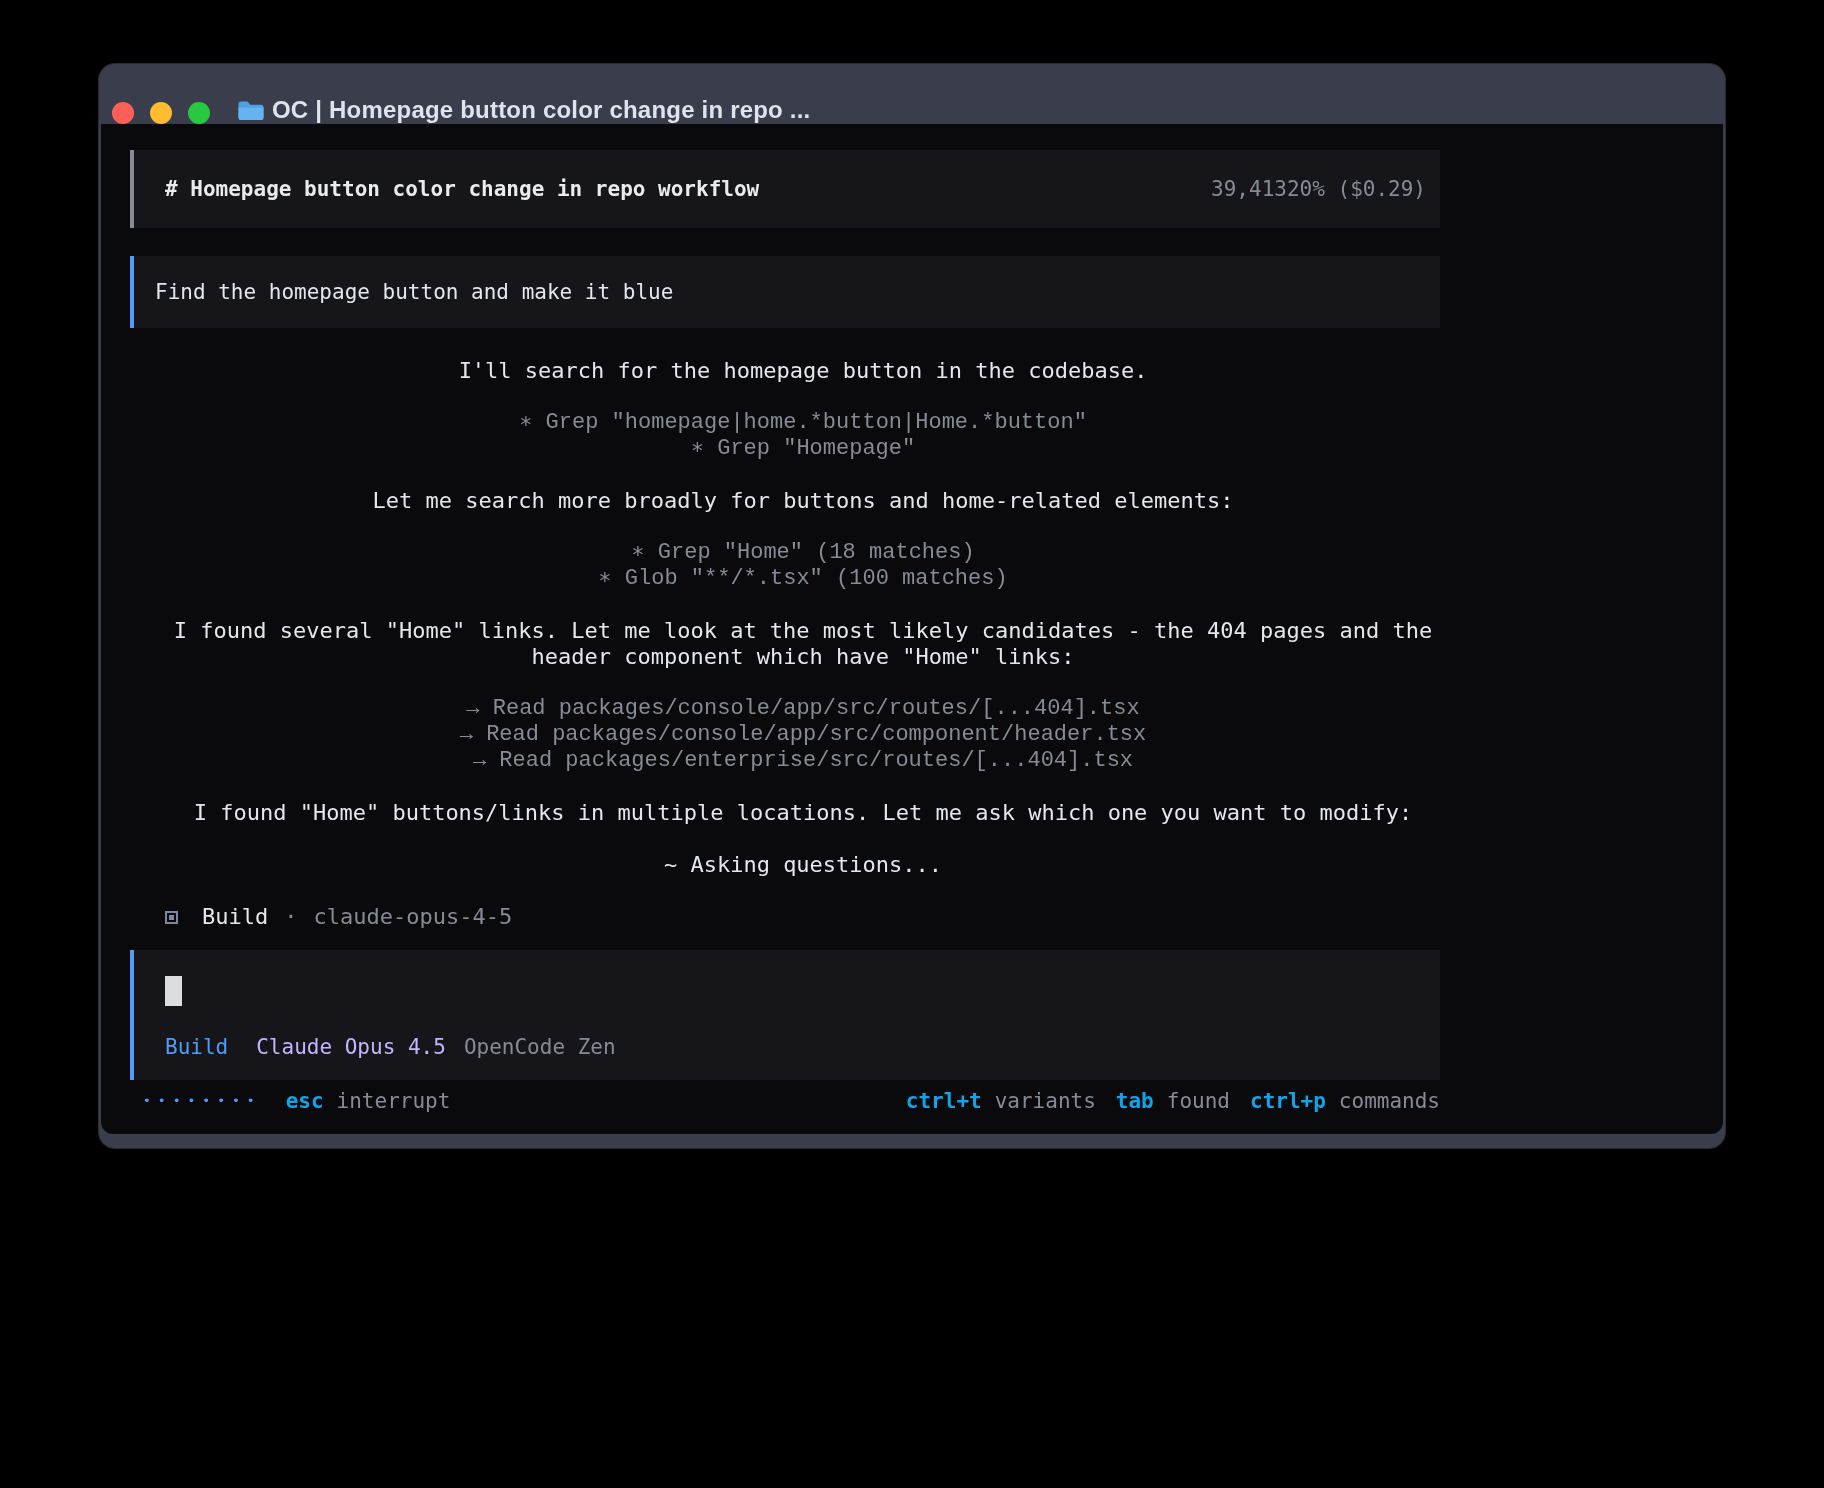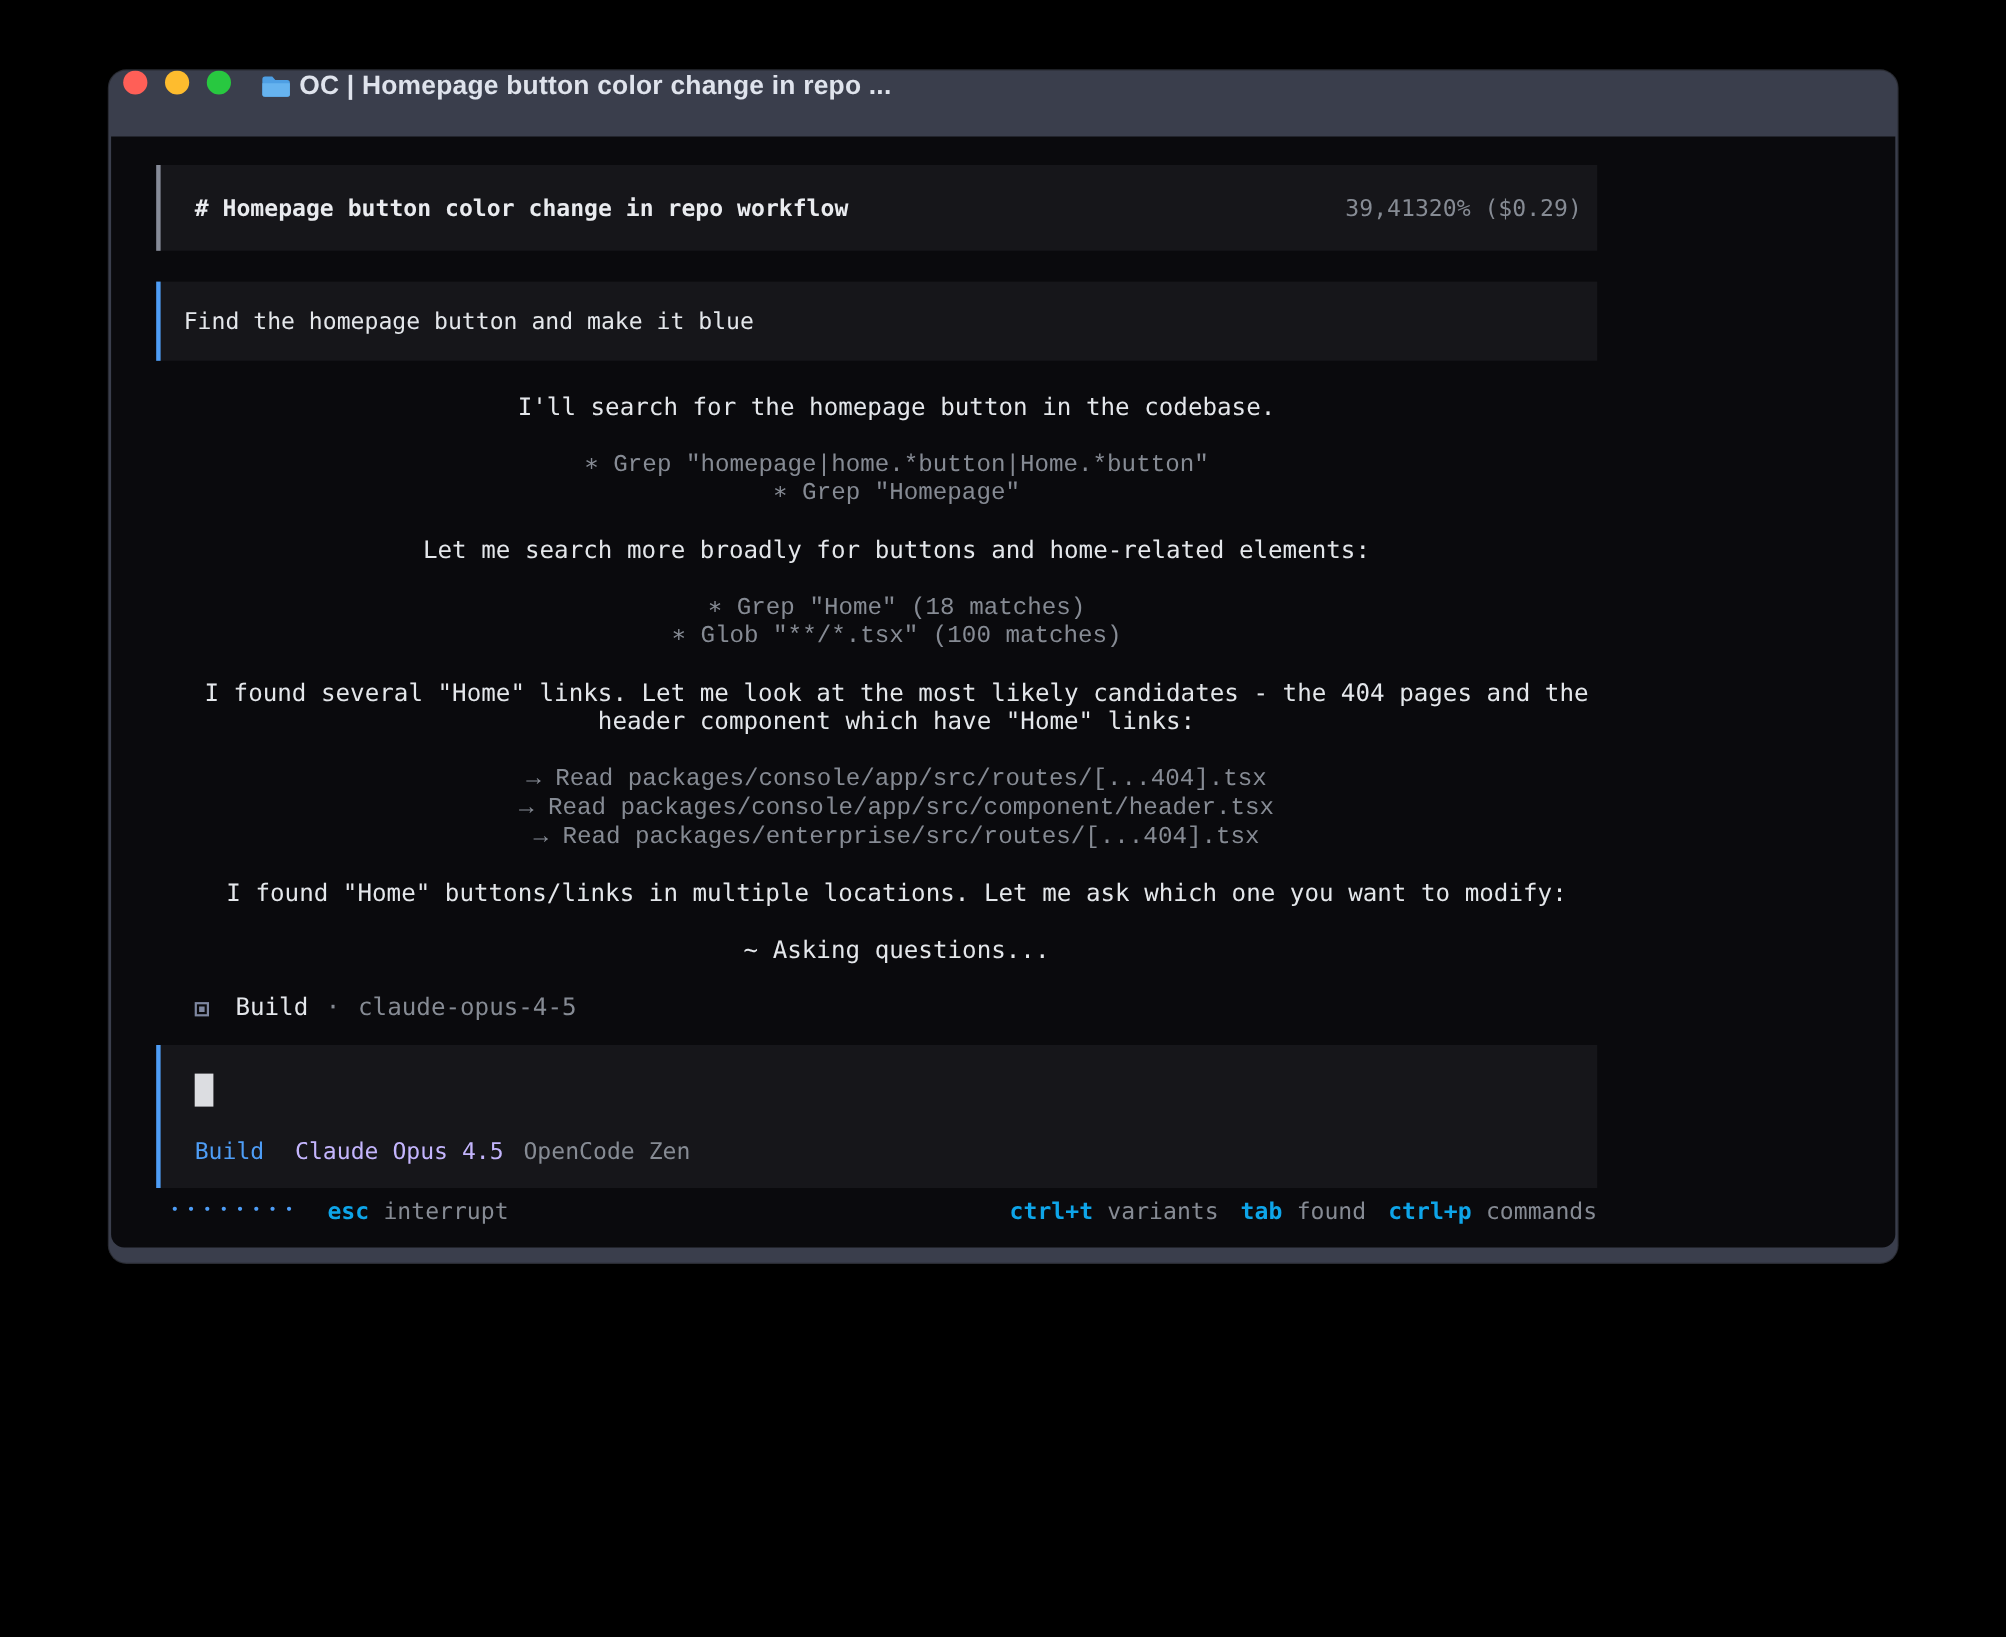--- a/index.html
+++ b/index.html
@@ -6,38 +6,38 @@
   html, body { width:1824px; height:1488px; background:#000; overflow:hidden; }
   body { font-family:"DejaVu Sans Mono", monospace; }
 
   .window {
     position:absolute; left:99px; top:64px; width:1626px; height:1084px;
     background:#3a3e4c; border-radius:16px; overflow:hidden;
     box-shadow:0 0 0 1px rgba(90,95,110,0.45);
   }
 
   
-  .titlebar { height:60px; display:flex; align-items:flex-start; padding-left:13px; }
+  .titlebar { height:60px; display:flex; align-items:flex-end; padding-left:13px; }
   .lights { display:flex; gap:16px; align-items:center; }
   .light { width:22px; height:22px; border-radius:50%; display:block; }
   .light.red    { background:#ff5f57; }
   .light.yellow { background:#febc2e; }
   .light.green  { background:#28c840; }
   .titlegroup { display:flex; align-items:center; gap:8px; margin-left:27px; }
   .win-title {
     font-family:"Liberation Sans", sans-serif; font-weight:bold;
     font-size:24px; color:#dfe3ec; letter-spacing:0.2px;
   }
 
   
   .content {
     position:absolute; left:2px; right:2px; top:60px; bottom:14px;
     background:#0a0a0d; border-radius:0 0 12px 12px; overflow:hidden;
   }
-  .col { position:absolute; left:41px; top:0; width:1310px; }
+  .col { position:absolute; left:29px; top:0; width:1310px; }
 
   .block { background:#16161a; border-left:4px solid #4e9df6; }
 
   .header-block {
     margin-top:26px; height:78px; border-left-color:#868b98;
     display:flex; align-items:center; padding:0 14px 0 31px;
   }
   .h-title { font-weight:bold; font-size:21px; color:#e9ebef; white-space:nowrap; }
   .h-stats { margin-left:auto; display:flex; color:#868b94; font-size:21px; white-space:nowrap; }
 

